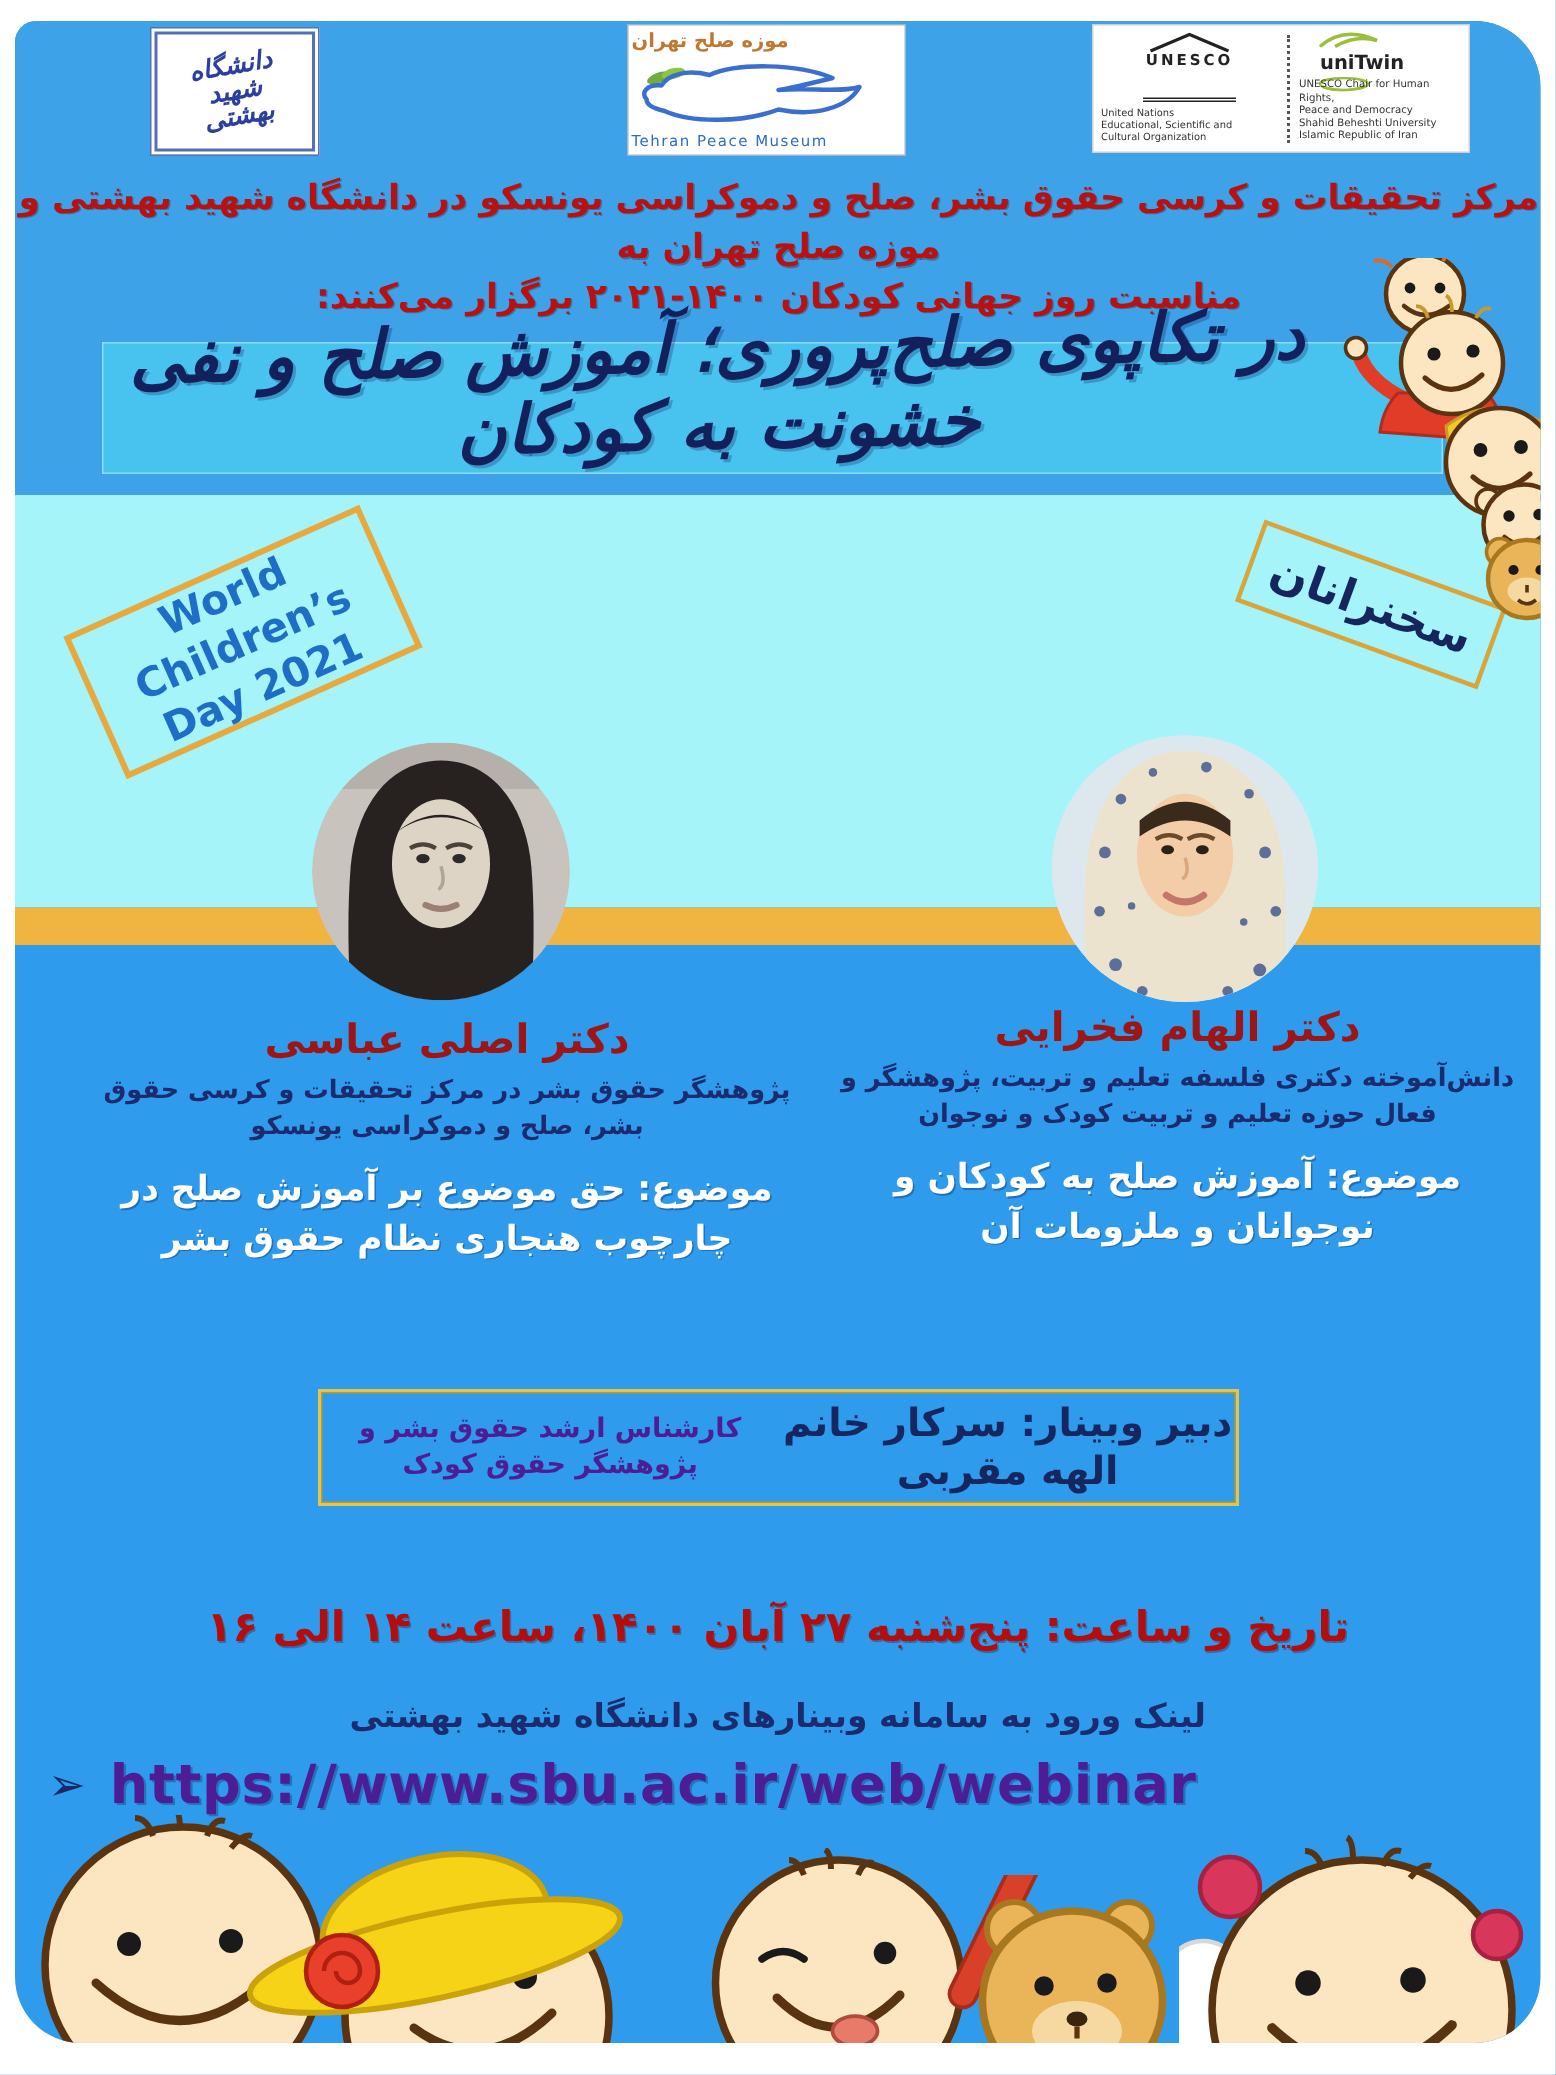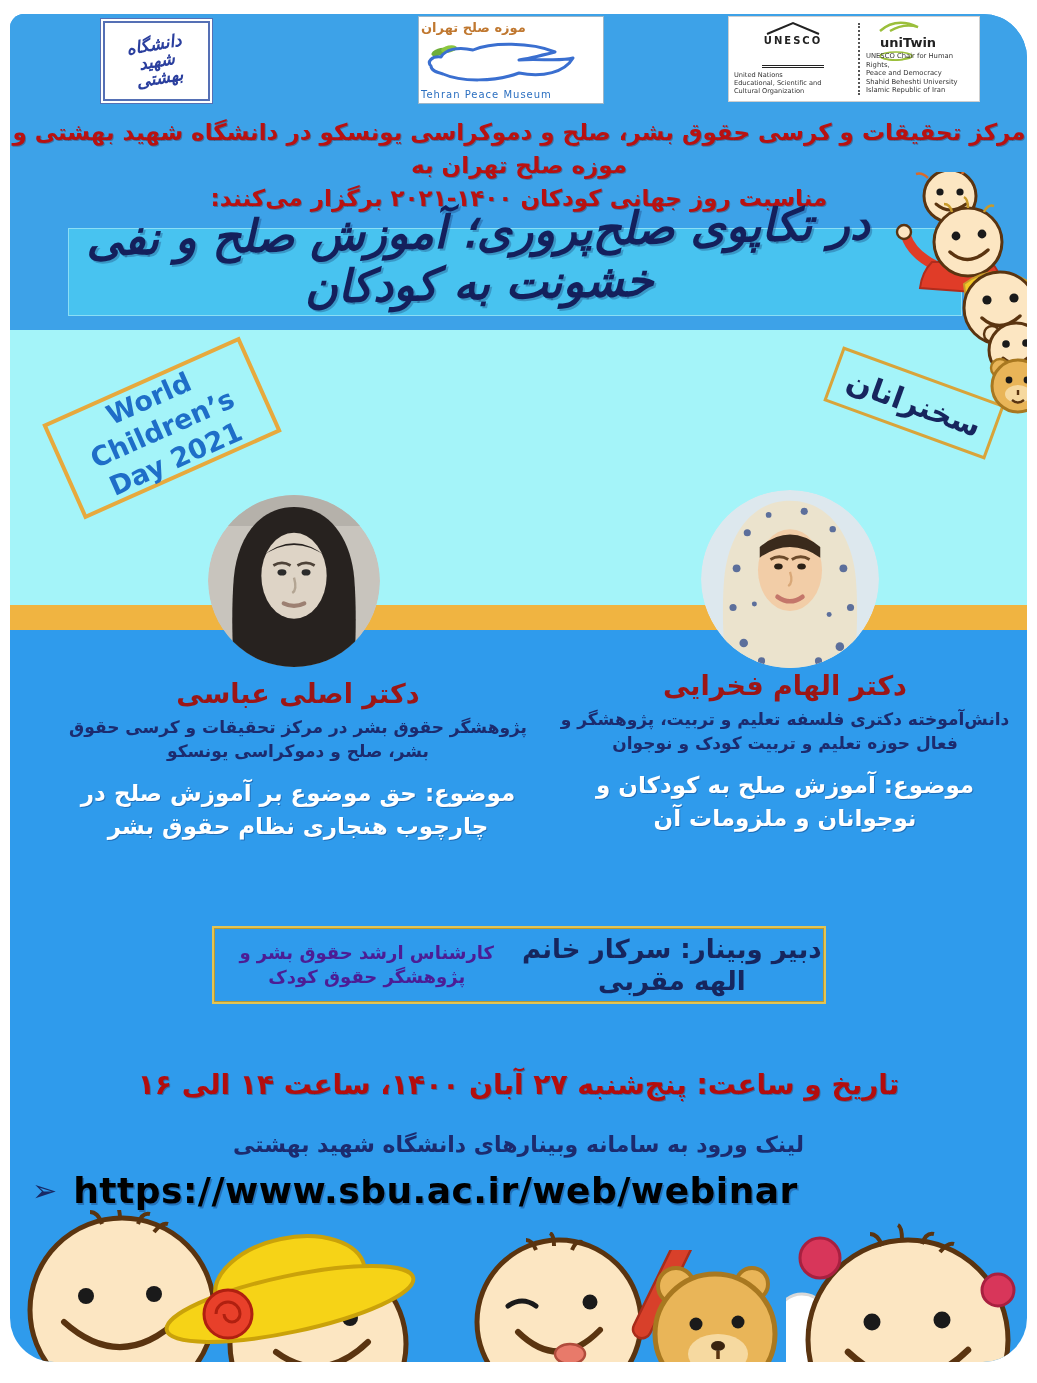--- a/index.html
+++ b/index.html
@@ -70,21 +70,21 @@
   .sec-1{color:#16265e;font-weight:bold;font-size:26px;line-height:32px;}
   .sec-2{color:#4c1d95;font-weight:bold;font-size:18px;line-height:24px;}
 
   .datetime{position:absolute;left:0;right:0;top:1054px;text-align:center;direction:rtl;
     color:#b30d0d;font-weight:bold;font-size:28px;text-shadow:1px 1px 0 rgba(70,0,0,.3);}
   .link-label{position:absolute;left:0;right:0;top:1118px;text-align:center;direction:rtl;
     color:#1c2b6e;font-weight:bold;font-size:22px;}
   .url-row{position:absolute;left:22px;top:1156px;display:flex;align-items:center;gap:16px;
     direction:ltr;}
   .url-arrow{color:#182a66;font-size:30px;font-weight:bold;}
-  .url-text{color:#000000;font-weight:bold;font-size:36px;letter-spacing:0.5px;
+  .url-text{color:#4c1d95;font-weight:bold;font-size:36px;letter-spacing:0.5px;
     text-shadow:1.5px 1.5px 0 rgba(10,20,70,.3);}
 
   .cartoon{position:absolute;pointer-events:none;}
 </style>
 </head>
 <body>
 
 <div class="poster">
   <div class="band band-top"></div>
   <div class="band band-cyan"></div>

